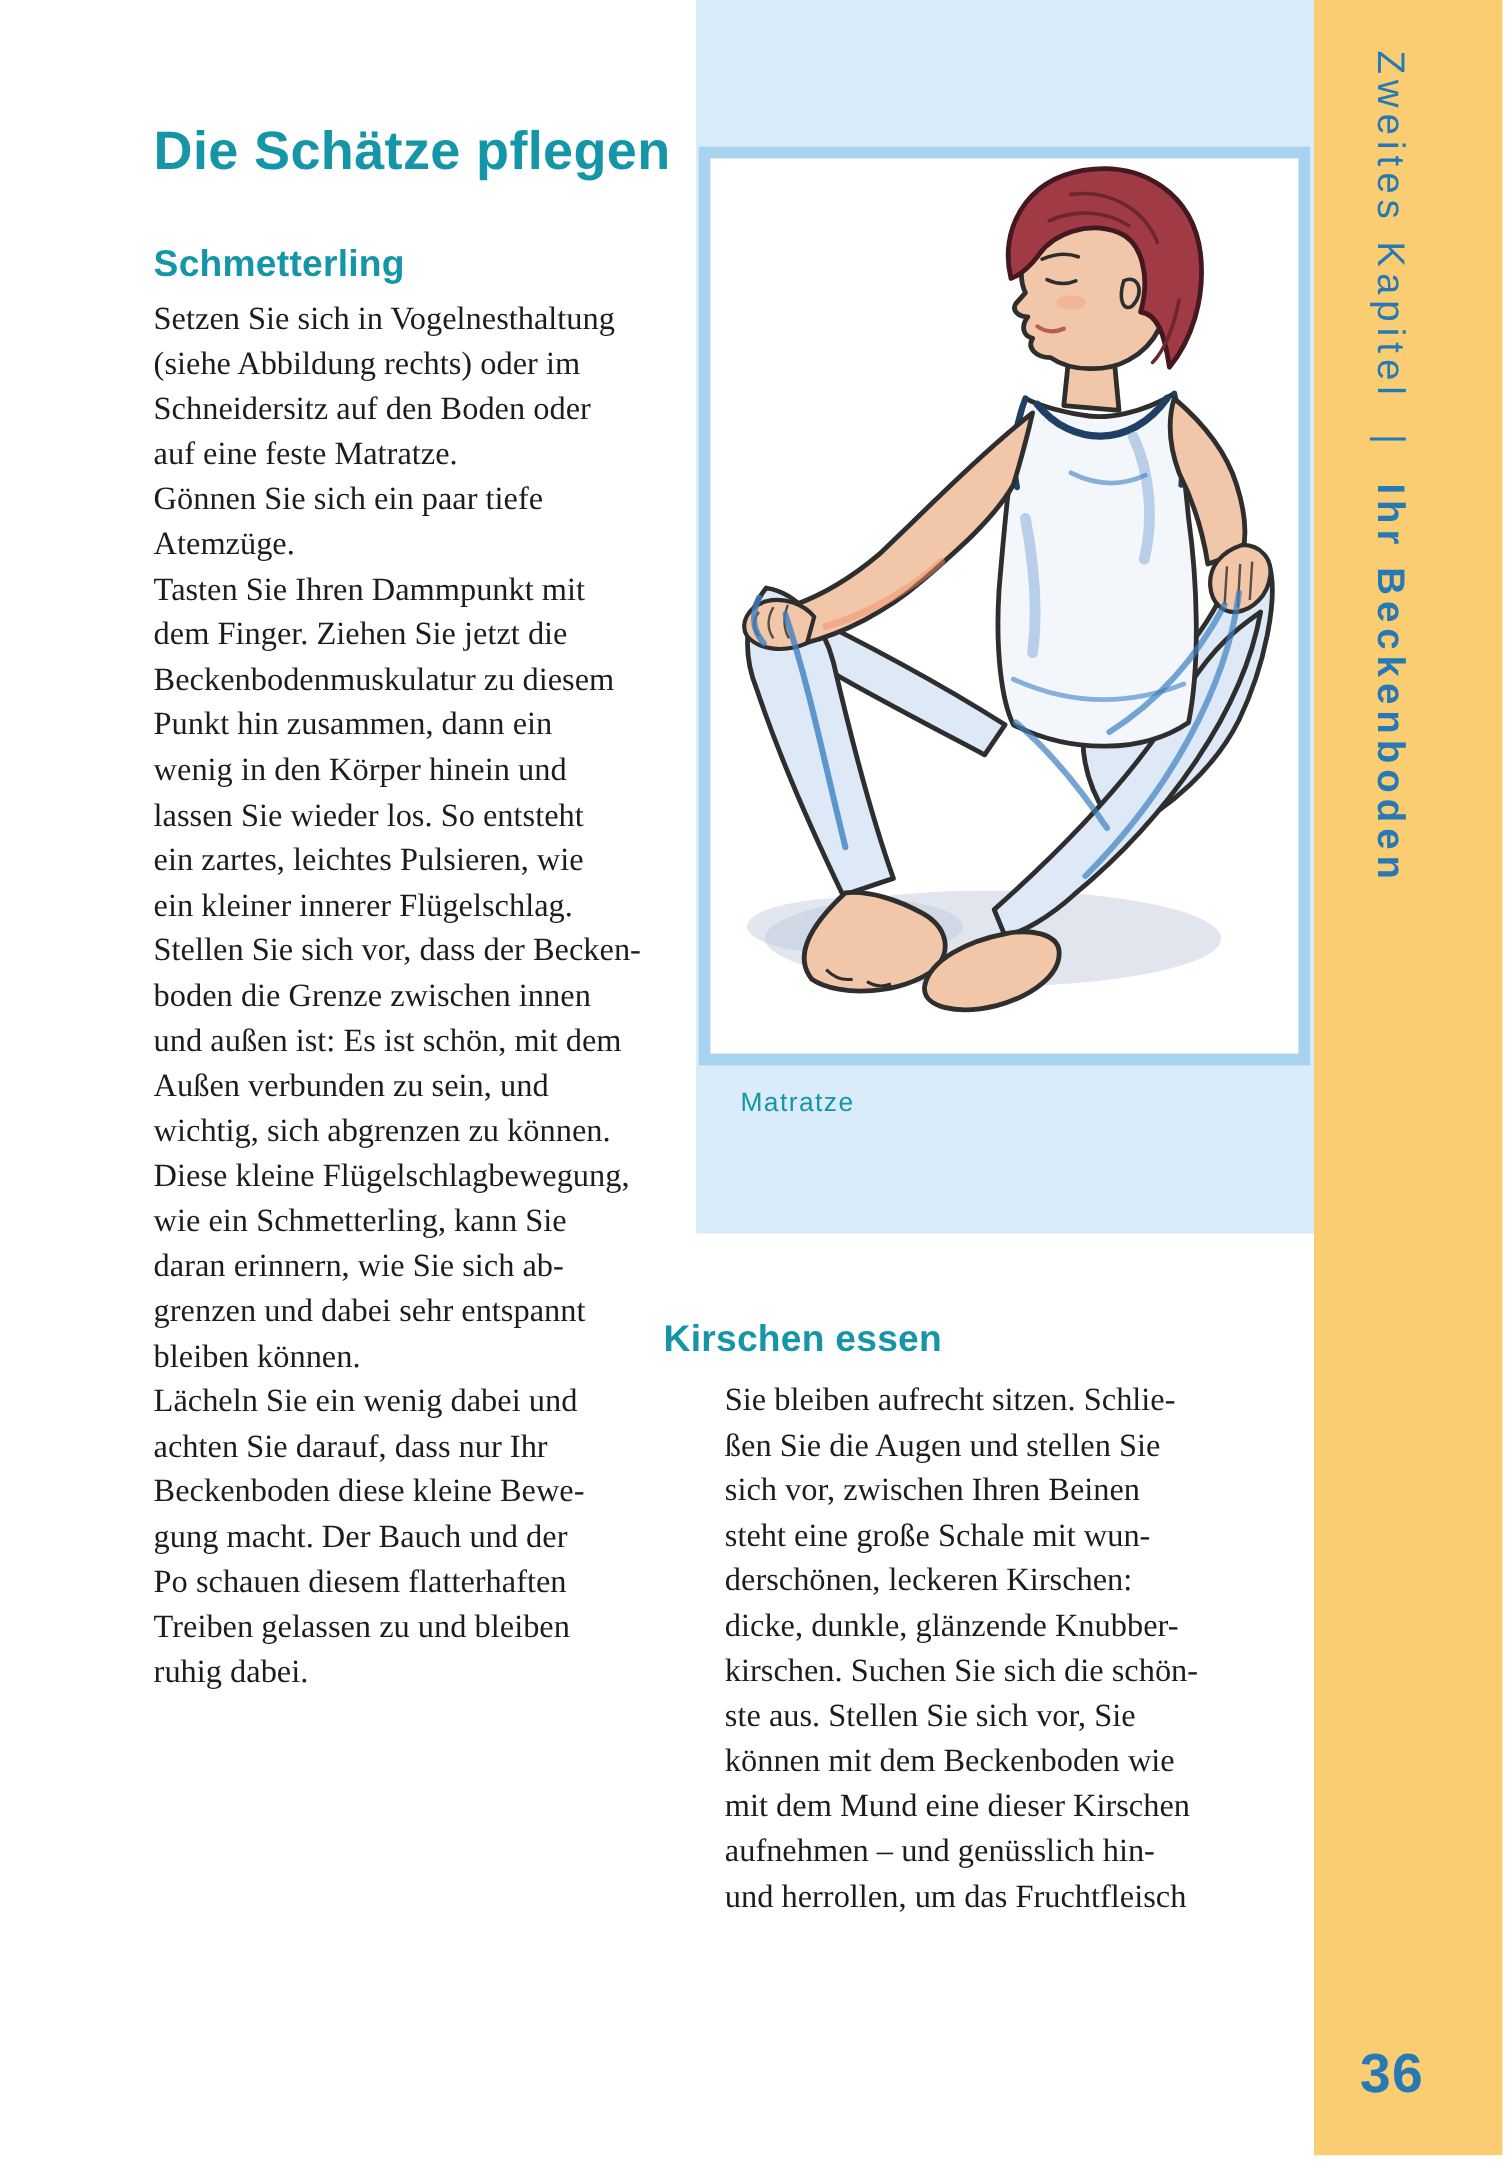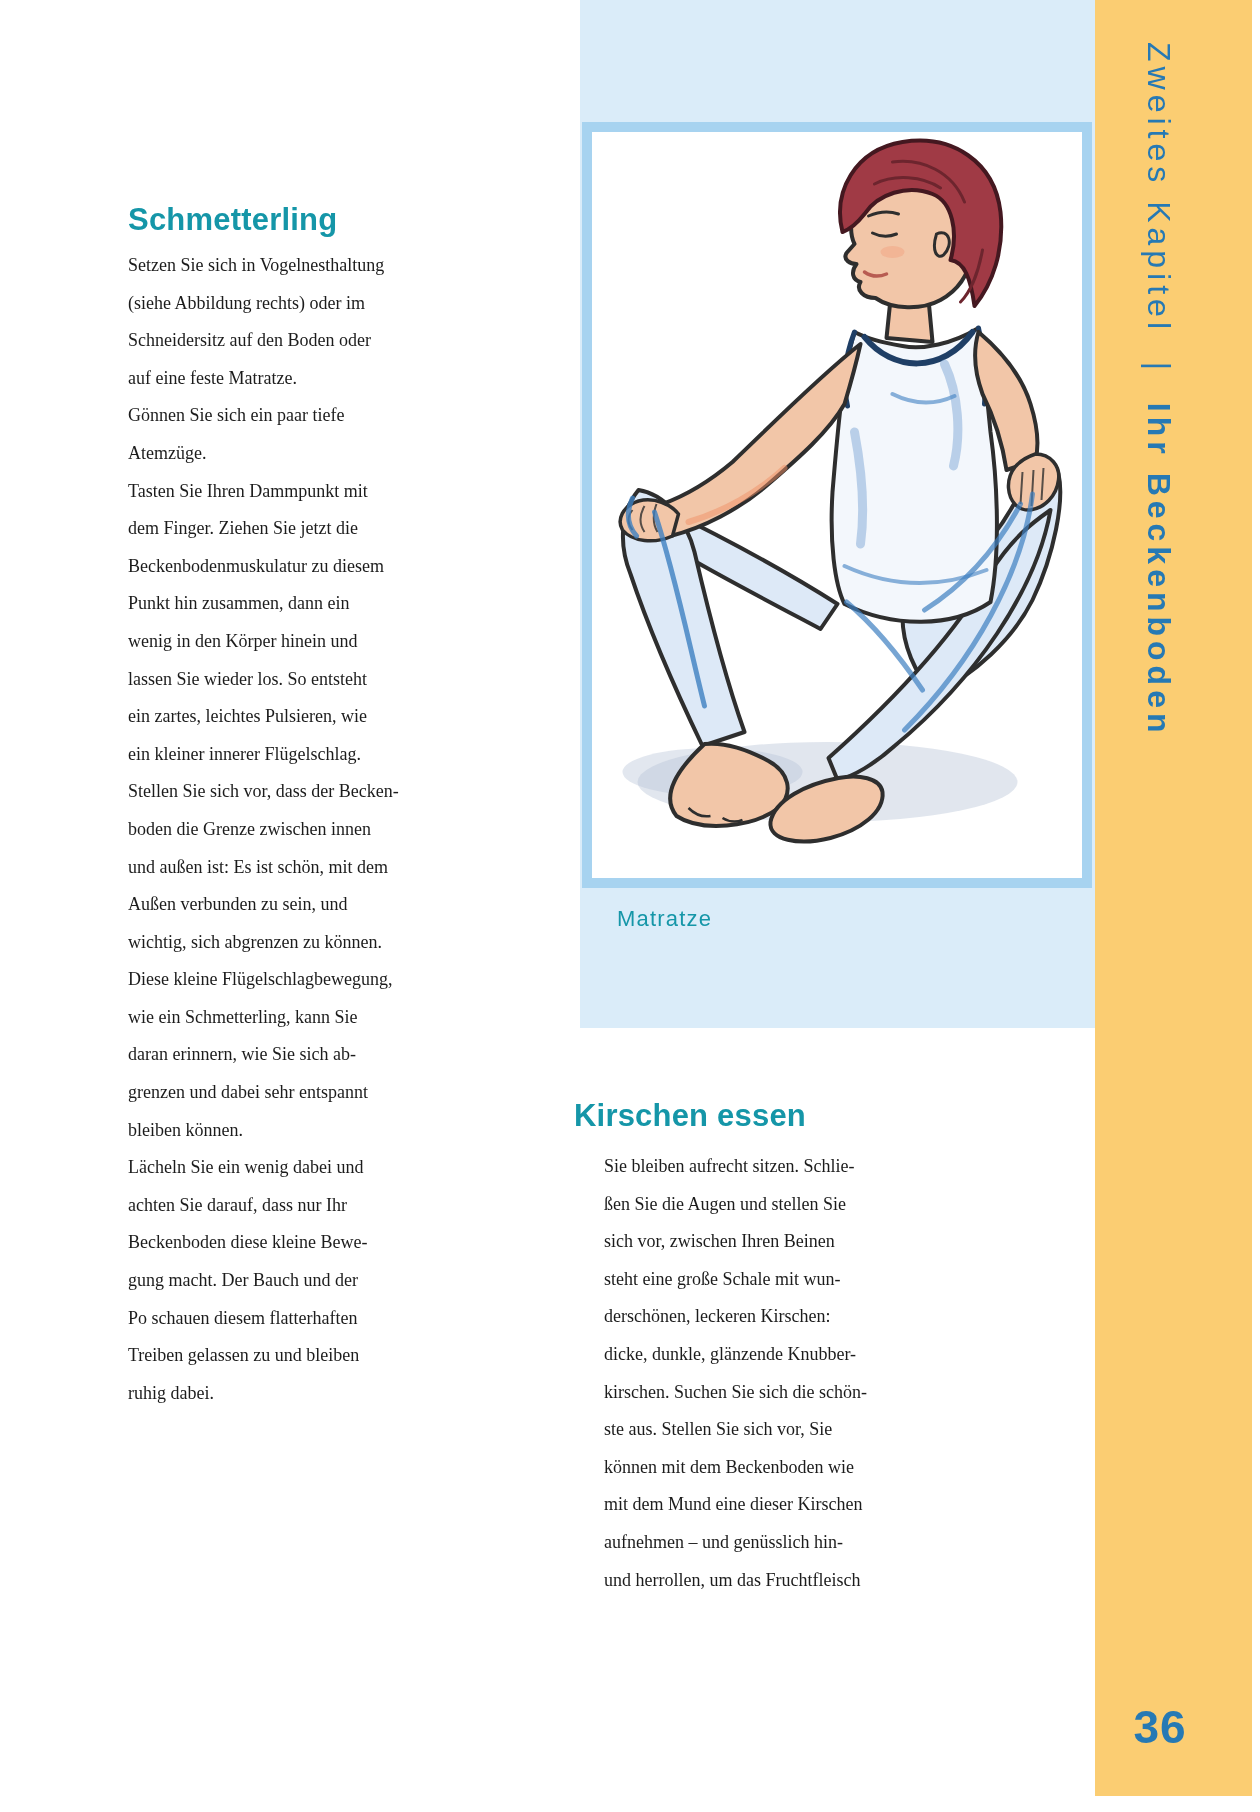--- a/index.html
+++ b/index.html
@@ -32,26 +32,26 @@
   }
   
   .main-title{
     position:absolute;left:128px;top:100px;
     font-size:45px;font-weight:bold;color:var(--teal);letter-spacing:.3px;
   }
   .sub-heading{
     position:absolute;font-size:31px;font-weight:bold;color:var(--teal);letter-spacing:.2px;
   }
   .h-left{left:128px;top:202px;text-align:center;}
-  .h-right{left:574px;top:1098px;}
+  .h-right{left:553px;top:1098px;}
   
   .body-lines{
     position:absolute;white-space:pre;
     font-family:"Liberation Serif","DejaVu Serif",serif;
-    font-size:18px;line-height:37.6px;color:var(--body-ink);
+    font-size:27px;line-height:37.6px;color:var(--body-ink);
   }
   .body-left{left:128px;top:247px;width:460px;}
   .body-right{left:604px;top:1148px;width:500px;}
   
   .sidebar{
     position:absolute;left:1095px;top:0;width:157px;height:1796px;
     background:var(--sidebar-orange);
   }
   .vertical-label{
     position:absolute;left:36px;top:42px;height:1640px;width:46px;
@@ -138,20 +138,21 @@
       <path d="M272,140 Q282,147 294,142" fill="none" stroke="#b85c52" stroke-width="3.5" stroke-linecap="round"></path>
       <ellipse cx="300" cy="120" rx="12" ry="6" fill="#f2a07e" opacity="0.45"></ellipse>
 
       <path d="M62,380 C82,440 96,510 112,574 M40,366 Q30,388 44,404" fill="none" stroke="#3d7fc1" stroke-width="5" stroke-linecap="round" opacity="0.8"></path>
       <path d="M440,362 C430,440 382,528 312,598 M332,478 Q392,440 428,372 M254,470 Q292,502 330,558" fill="none" stroke="#3d7fc1" stroke-width="5" stroke-linecap="round" opacity="0.7"></path>
     </svg>
   </div>
 
   <div class="caption">Matratze</div>
 
+  <h1 class="main-title" style="margin:0">Die Schätze pflegen</h1>
 
   <h2 class="sub-heading h-left" style="margin:0">Schmetterling</h2>
   <div class="body-lines body-left">Setzen Sie sich in Vogelnesthaltung
 (siehe Abbildung rechts) oder im
 Schneidersitz auf den Boden oder
 auf eine feste Matratze.
 Gönnen Sie sich ein paar tiefe
 Atemzüge.
 Tasten Sie Ihren Dammpunkt mit
 dem Finger. Ziehen Sie jetzt die

